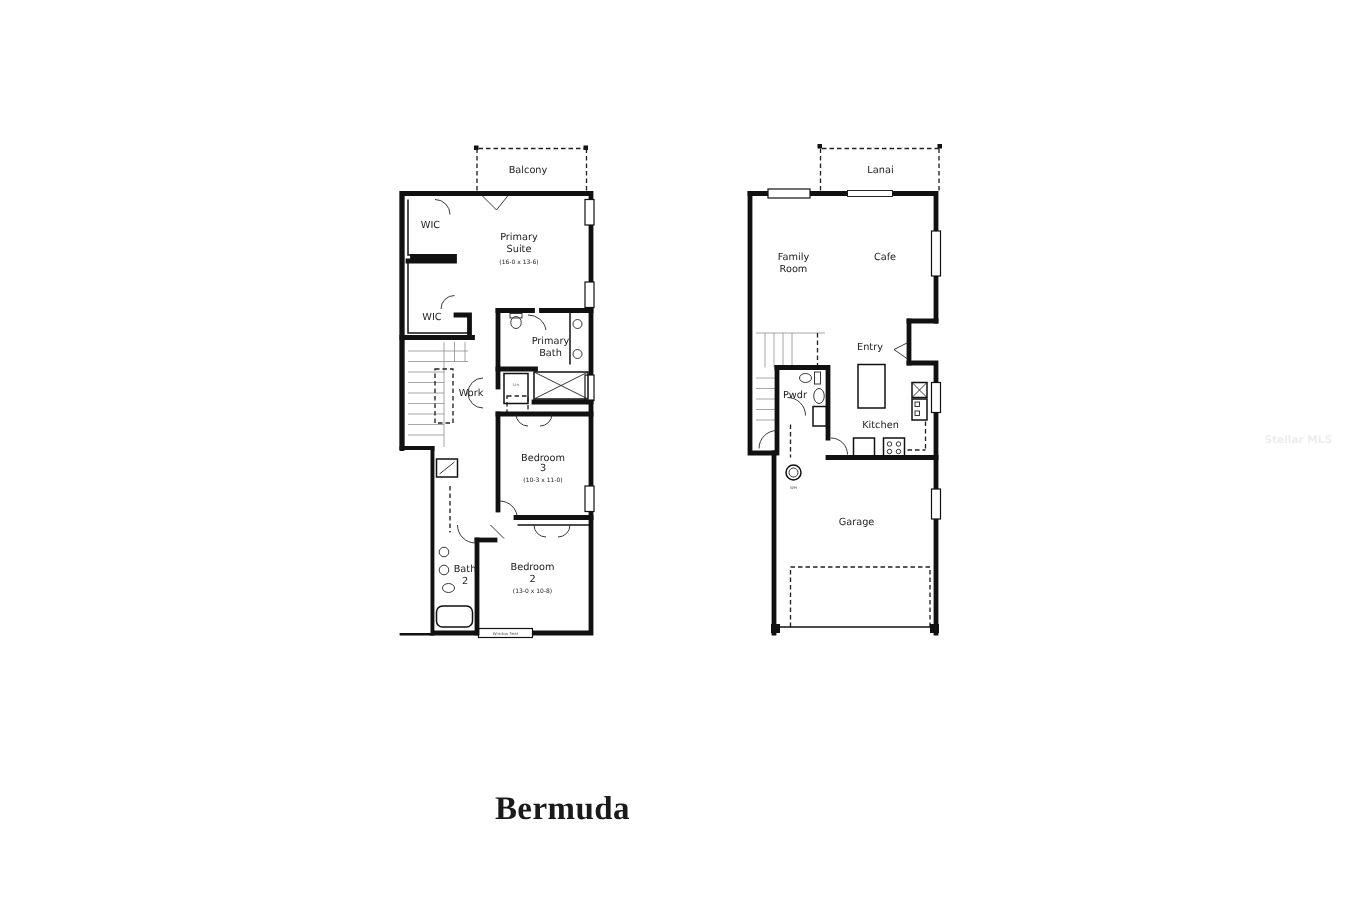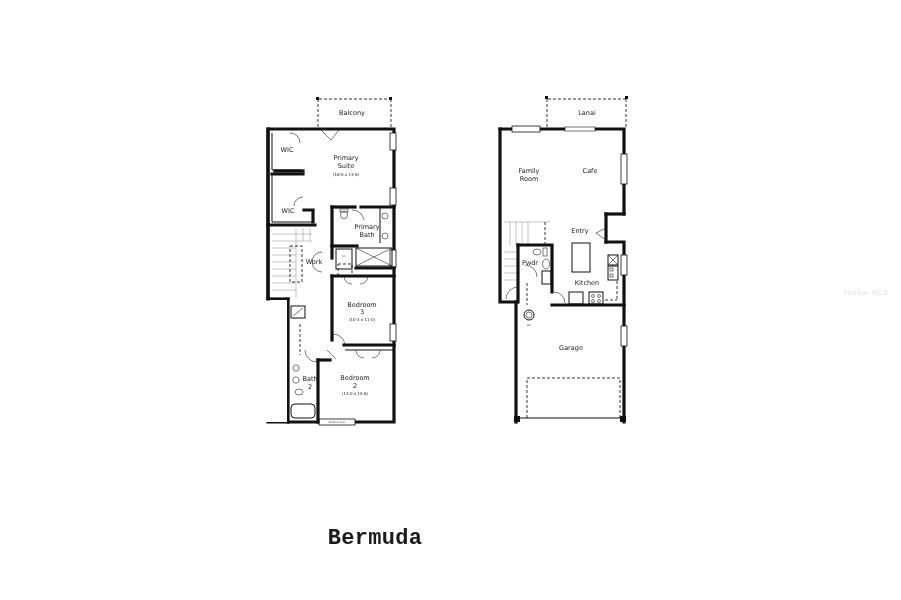--- a/index.html
+++ b/index.html
@@ -10,21 +10,21 @@
   .dim { font-size: 4px; }
   .tiny { font-size: 2.6px; fill: #555; }
   .wall { stroke: #111; stroke-width: 3.2; fill: none; stroke-linecap: square; }
   .thin { stroke: #111; stroke-width: 1; fill: none; }
   .hair { stroke: #222; stroke-width: 0.6; fill: none; }
   .dash { stroke: #222; stroke-width: 0.9; fill: none; stroke-dasharray: 3 2; }
   .win { fill: #fff; stroke: #111; stroke-width: 0.8; }
   .stair { stroke: #888; stroke-width: 0.5; fill: none; }
   #title {
     position: absolute; left: 0; width: 750px; top: 526px; text-align: center;
-    font-family: Liberation Mono, monospace; font-weight: bold; font-size: 22px; color: #1a1a1a; letter-spacing: 0.3px;
+    font-family: Liberation Serif, serif; font-weight: bold; font-size: 22px; color: #1a1a1a; letter-spacing: 0.3px;
   }
   #watermark {
     position: absolute; left: 843px; top: 289px; font-family: "DejaVu Sans", sans-serif; font-size: 7px; color: #ededed; font-weight: bold;
   }
 </style>
 </head>
 <body>
 
 <svg id="plans" viewBox="0 0 901 600" xmlns="http://www.w3.org/2000/svg">
 

